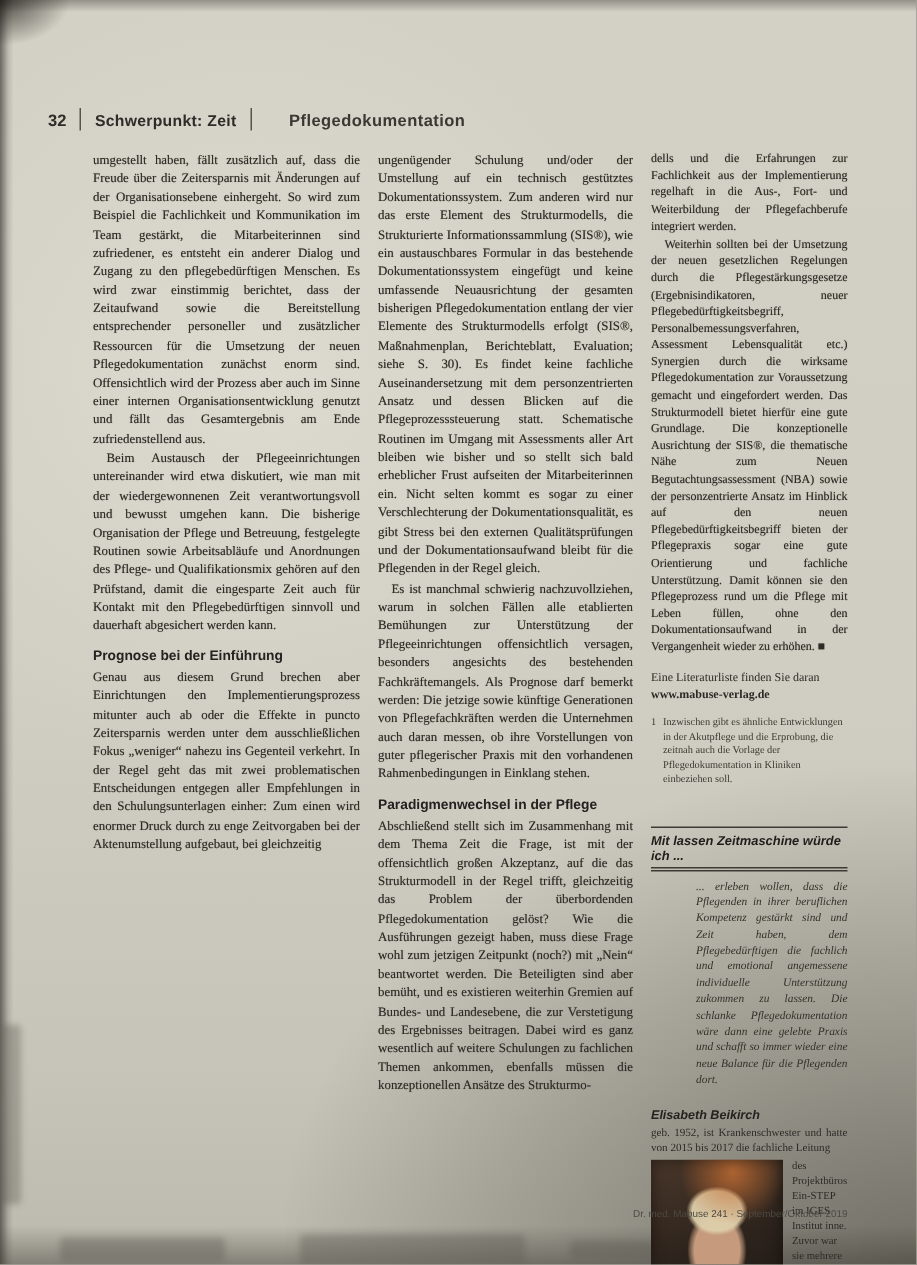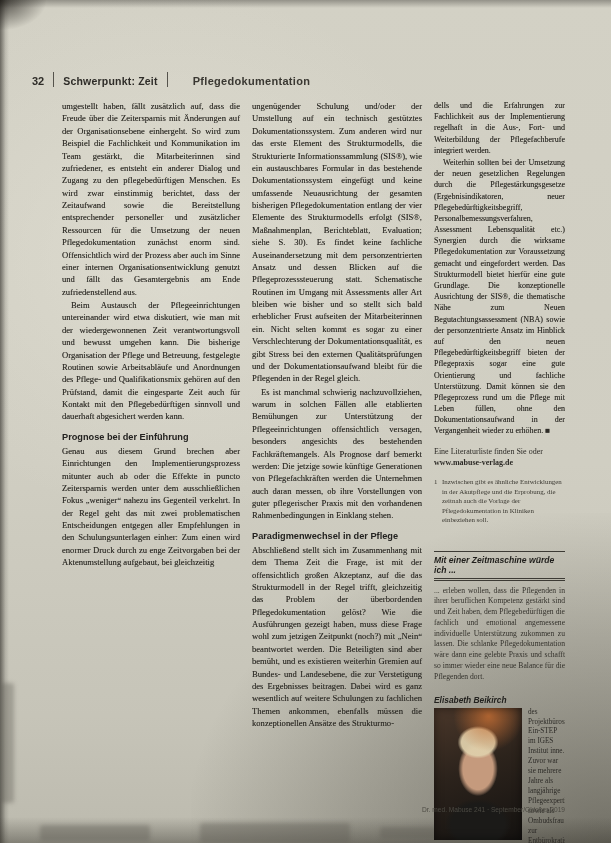--- a/index.html
+++ b/index.html
@@ -63,22 +63,22 @@
 
   .footnote { margin-top:9px; display:flex; font-size:6.9px; line-height:1.38;
               color:#3a3831; text-align:left; }
   .footnote .fn-marker { width:8px; flex:none; }
 
   
   .sidebar { margin-top:26px; text-align:left; }
   .sidebar-heading { font-family:"Liberation Sans", sans-serif; font-weight:bold; font-style:italic;
                      font-size:8.6px; color:#1f1e1b; padding:3px 0 3px 0;
                      border-top:1px solid #3c3a34; border-bottom:3px double #3c3a34; }
-  .sidebar-text { margin-top:5px; font-size:7.6px; line-height:1.42; 
-                  color:#33312b; text-align:justify; }
+  .sidebar-text { margin-top:5px; font-size:7.6px; line-height:1.42; font-style:italic;
+                  color:#33312b; text-align:justify;margin-left:30px; }
   .author-name { margin-top:12px; font-family:"Liberation Sans", sans-serif; font-weight:bold;
                  font-style:italic; font-size:8.4px; color:#23221f; }
   .author-bio-intro { margin-top:2px; font-size:7.4px; line-height:1.38; text-align:justify; }
   .author-media { margin-top:3px; overflow:hidden; }
   .author-photo { float:left; width:88px; height:132px; margin-right:6px;
                   background:
                     radial-gradient(circle at 62% 6%, rgba(196,110,52,0.85), transparent 26%),
                     radial-gradient(ellipse 30px 24px at 50% 26%, rgba(222,206,170,0.95) 55%, transparent 68%),
                     radial-gradient(ellipse 26px 36px at 50% 46%, #c59a7d 58%, rgba(197,154,125,0.4) 70%, transparent 76%),
                     radial-gradient(ellipse 44px 34px at 50% 88%, #1b1a18 60%, transparent 75%),
@@ -125,33 +125,34 @@
     <p class="indent">Es ist manchmal schwierig nachzuvollziehen, warum in solchen Fällen alle etablierten Bemühungen zur Unterstützung der Pflegeeinrichtungen offensichtlich versagen, besonders angesichts des bestehenden Fachkräftemangels. Als Prognose darf bemerkt werden: Die jetzige sowie künftige Generationen von Pflegefachkräften werden die Unternehmen auch daran messen, ob ihre Vorstellungen von guter pflegerischer Praxis mit den vorhandenen Rahmenbedingungen in Einklang stehen.</p>
     <div class="subhead">Paradigmenwechsel in der Pflege</div>
     <p>Abschließend stellt sich im Zusammenhang mit dem Thema Zeit die Frage, ist mit der offensichtlich großen Akzeptanz, auf die das Strukturmodell in der Regel trifft, gleichzeitig das Problem der überbordenden Pflegedokumentation gelöst? Wie die Ausführungen gezeigt haben, muss diese Frage wohl zum jetzigen Zeitpunkt (noch?) mit „Nein“ beantwortet werden. Die Beteiligten sind aber bemüht, und es existieren weiterhin Gremien auf Bundes- und Landesebene, die zur Verstetigung des Ergebnisses beitragen. Dabei wird es ganz wesentlich auf weitere Schulungen zu fachlichen Themen ankommen, ebenfalls müssen die konzeptionellen Ansätze des Strukturmo-</p>
   </div>
 
   <div class="col" id="col3">
     <p>dells und die Erfahrungen zur Fachlichkeit aus der Implementierung regelhaft in die Aus-, Fort- und Weiterbildung der Pflegefachberufe integriert werden.</p>
     <p class="indent">Weiterhin sollten bei der Umsetzung der neuen gesetzlichen Regelungen durch die Pflegestärkungsgesetze (Ergebnisindikatoren, neuer Pflegebedürftigkeitsbegriff, Personalbemessungsverfahren, Assessment Lebensqualität etc.) Synergien durch die wirksame Pflegedokumentation zur Voraussetzung gemacht und eingefordert werden. Das Strukturmodell bietet hierfür eine gute Grundlage. Die konzeptionelle Ausrichtung der SIS®, die thematische Nähe zum Neuen Begutachtungsassessment (NBA) sowie der personzentrierte Ansatz im Hinblick auf den neuen Pflegebedürftigkeitsbegriff bieten der Pflegepraxis sogar eine gute Orientierung und fachliche Unterstützung. Damit können sie den Pflegeprozess rund um die Pflege mit Leben füllen, ohne den Dokumentationsaufwand in der Vergangenheit wieder zu erhöhen. ■</p>
 
     <div class="lit-note">
-      <span>Eine Literaturliste finden Sie oder</span><br>
+      <span>Eine Literaturliste finden Sie daran</span><br>
       <span class="url">www.mabuse-verlag.de</span>
     </div>
 
     <div class="footnote">
       <span class="fn-marker">1</span>
       <span>Inzwischen gibt es ähnliche Entwicklungen in der Akutpflege und die Erprobung, die zeitnah auch die Vorlage der Pflegedokumentation in Kliniken einbeziehen soll.</span>
     </div>
 
     <div class="sidebar">
-      <div class="sidebar-heading">Mit einer Zeitmaschine würde ich ...</div>
+      <div class="sidebar-heading">Mit lassen Zeitmaschine würde ich ...</div>
       <div class="sidebar-text">... erleben wollen, dass die Pflegenden in ihrer beruflichen Kompetenz gestärkt sind und Zeit haben, dem Pflegebedürftigen die fachlich und emotional angemessene individuelle Unterstützung zukommen zu lassen. Die schlanke Pflegedokumentation wäre dann eine gelebte Praxis und schafft so immer wieder eine neue Balance für die Pflegenden dort.</div>
       <div class="author-name">Elisabeth Beikirch</div>
+      <div class="author-bio-intro">geb. 1952, ist Krankenschwester und hatte von 2015 bis 2017 die fachliche Leitung</div>
       <div class="author-media">
         <div class="author-photo"></div>
         <div class="author-bio-rest">
           <span>des Projektbüros Ein-STEP im IGES Institut inne. Zuvor war sie mehrere Jahre als langjährige Pflegeexpertin sowie als Ombudsfrau zur Entbürokratisierung der Pflege im BMG tätig.</span>
           
         </div>
       </div>
     </div>
   </div>
 

